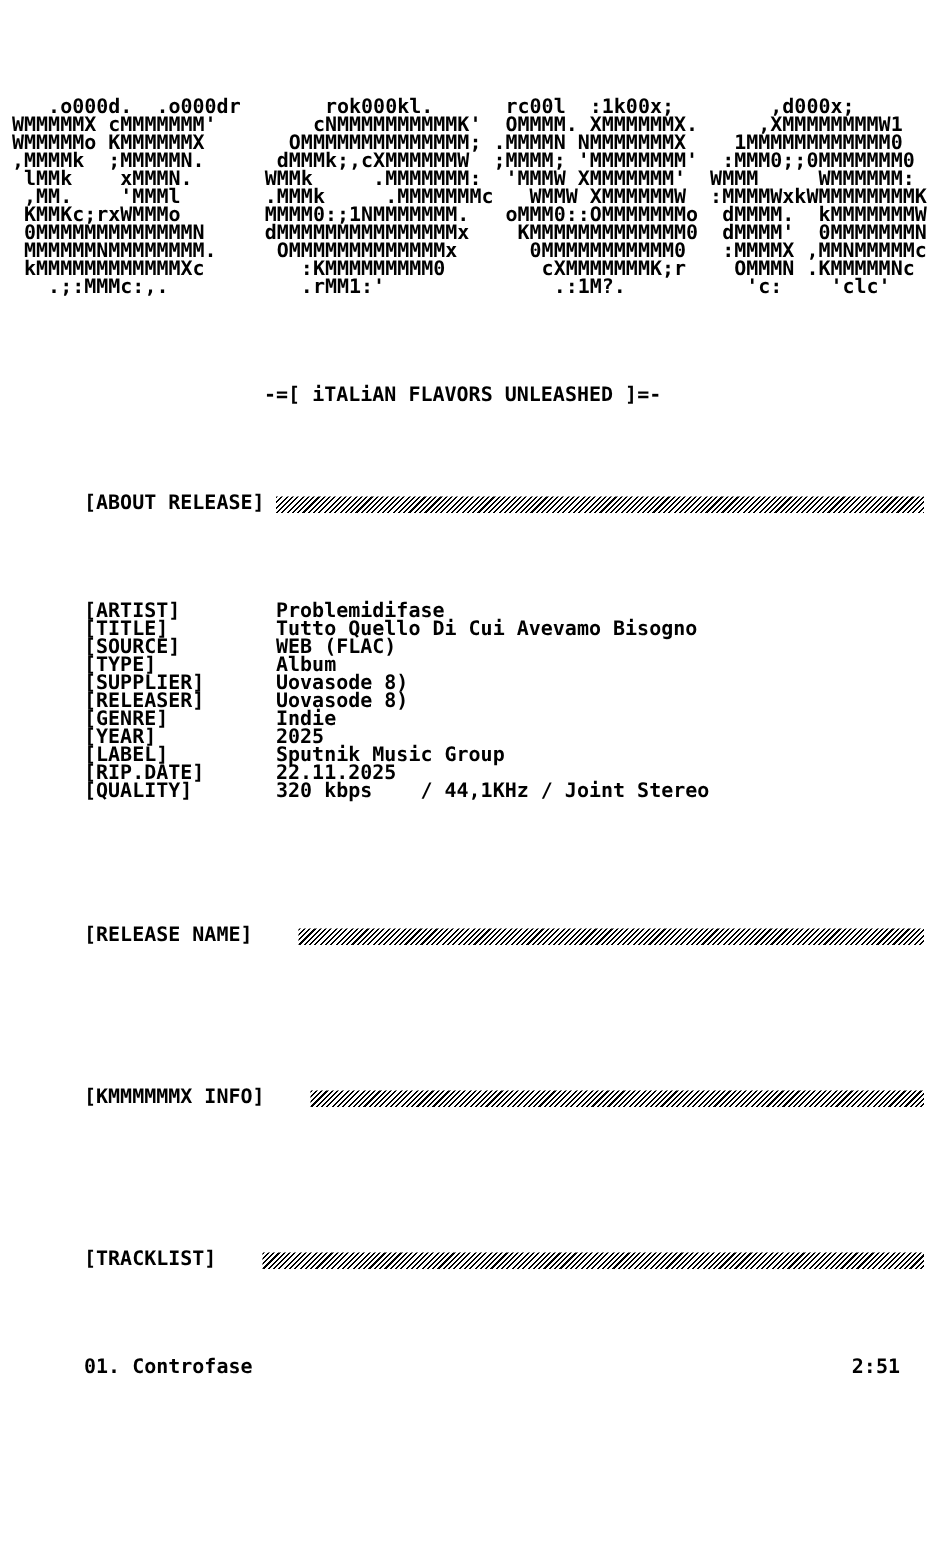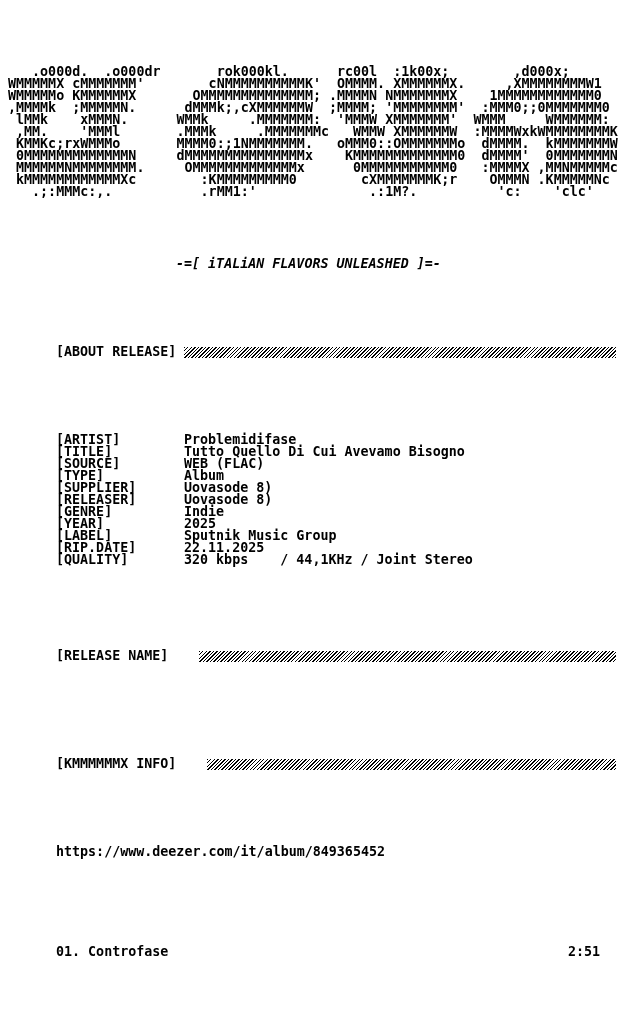--- a/index.html
+++ b/index.html
@@ -8,26 +8,26 @@
     font-family:"DejaVu Sans Mono","Liberation Mono",monospace;
     font-weight:bold;
     font-size:13.33px;
     line-height:12px;
     color:#000;
     white-space:pre;
     padding:30px 0 0 8px;
     width:616px;
   }
   .aline{height:12px;}
-  .sep{margin-top:24px;margin-left:168px;height:12px;font-style:italic;}
+  .sep{margin-top:24px;margin-left:168px;height:12px;}
   .hline{display:flex;align-items:center;height:12px;margin-left:48px;width:560px;}
   .hline .hbar{
     flex:1;height:11px;margin-left:8px;
     background:repeating-linear-gradient(135deg,#000 0px,#000 1px,#fff 1px,#fff 2.5px);
-  } .mt24{margin-top:40px;justify-content:center;} .mt48{margin-top:48px;gap:23px;}
+  } .mt24{margin-top:24px;justify-content:center;} .mt48{margin-top:48px;gap:23px;}
   .irow{height:12px;margin-left:48px;}
   .ilabel{display:inline-block;width:128px;}
   .textline{height:12px;margin-left:48px;}
   .trow{display:flex;justify-content:space-between;height:12px;margin-left:48px;width:544px;}
 </style>
 </head>
 <body>
 
 <div class="nfo">
 
@@ -46,22 +46,25 @@
     <span>[RELEASE NAME]</span>
     <span class="hbar"></span>
   </div>
 
 
   <div class="hline mt48">
     <span>[KMMMMMMX INFO]</span>
     <span class="hbar"></span>
   </div>
 
-  <div class="textline mt24">https://www.deezer.com/it/album/849365452</div>
 
+  <div class="hline mt48">
+    <span>[TRACKLIST]</span>
+    <span class="hbar"></span>
+  </div>
 
   <div id="tracks" class="mt24"><div class="trow"><span class="tname">01. Controfase</span><span class="ttime">2:51</span></div></div>
 
   
 
   
 
   
   
 

